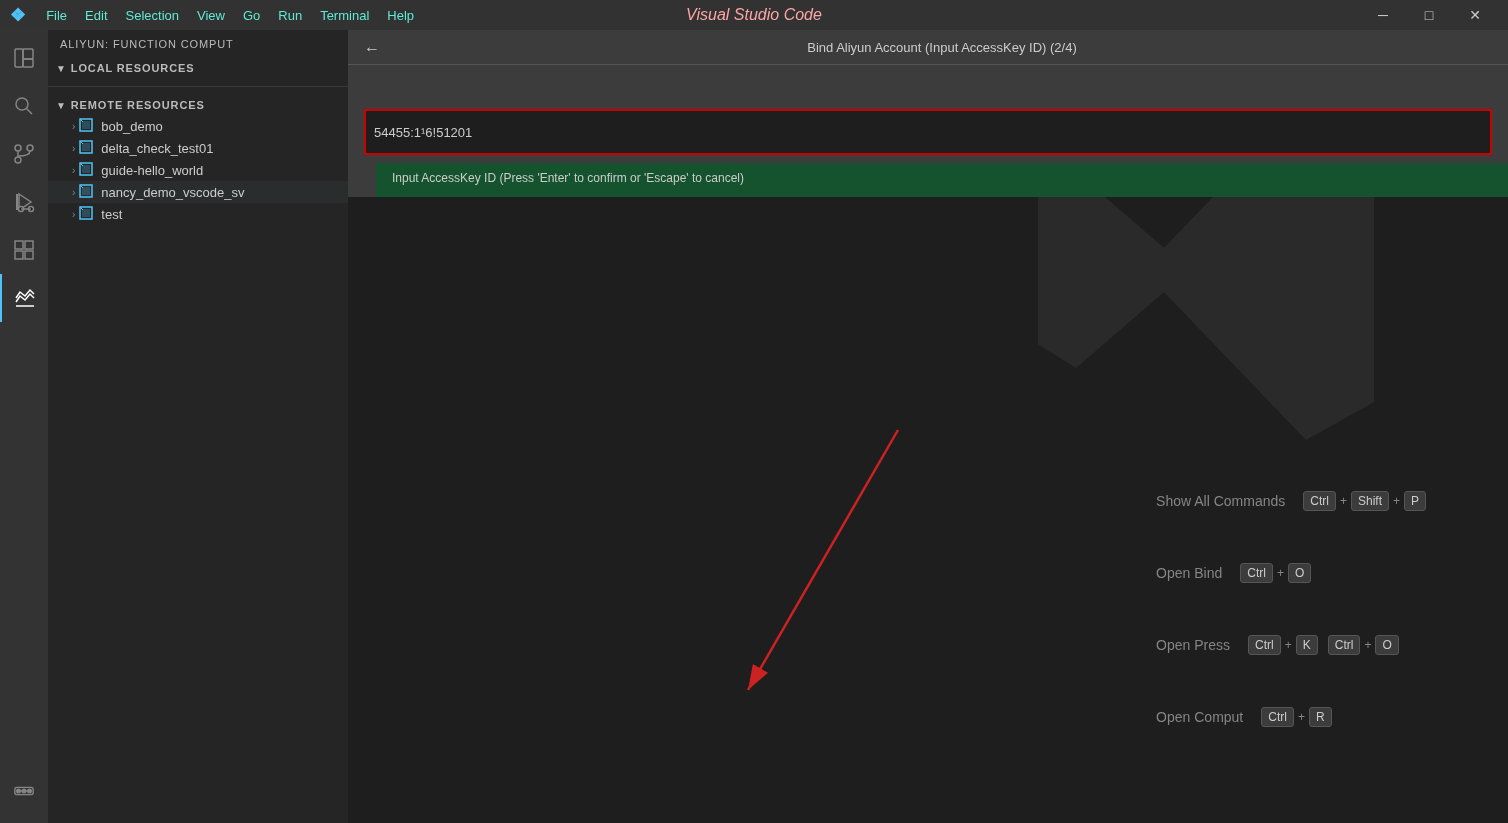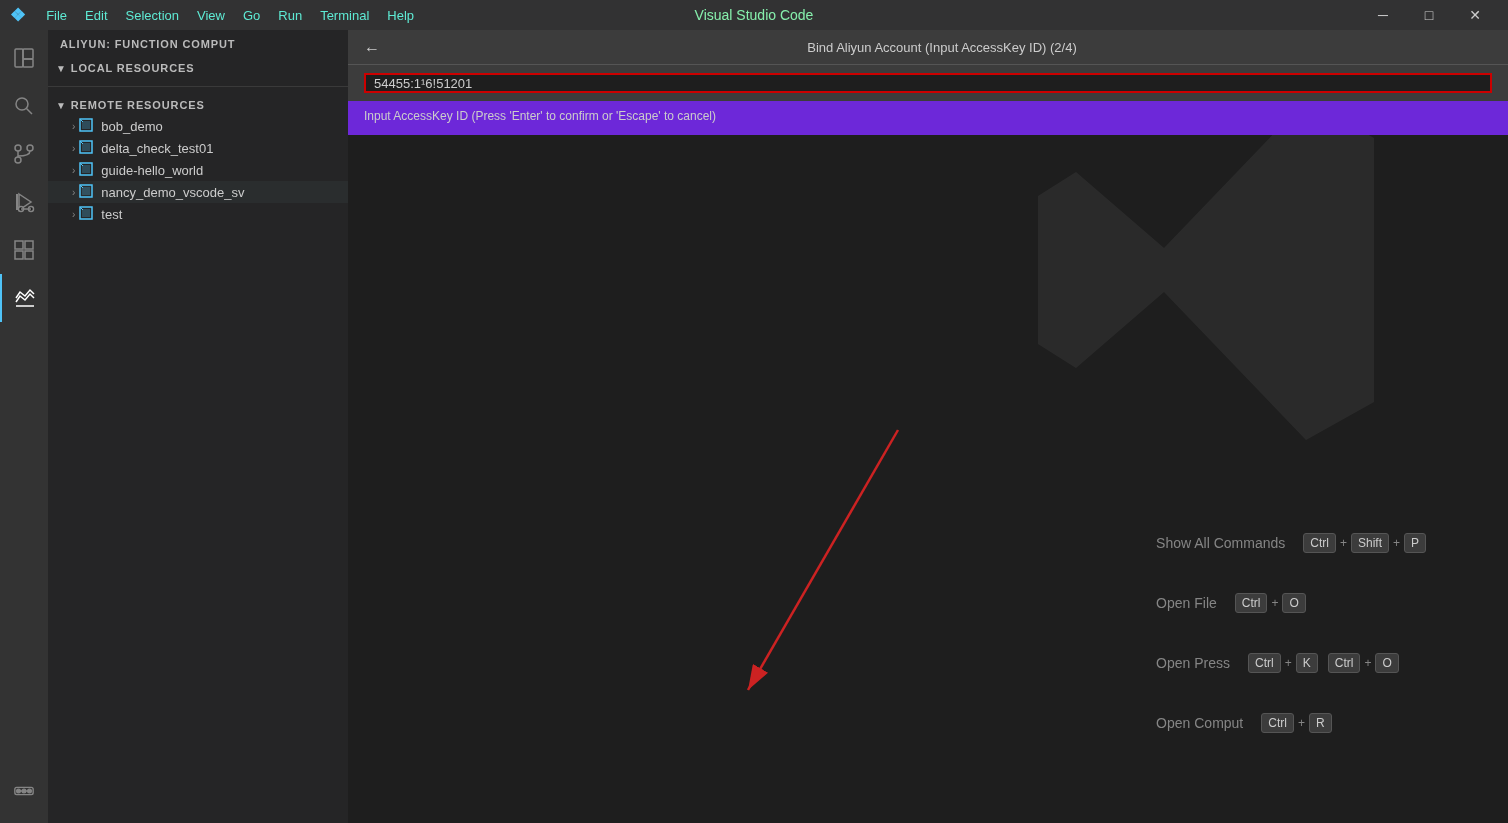--- a/index.html
+++ b/index.html
@@ -35,22 +35,23 @@
     .titlebar-menu-item {
       color: #5eead4;
       font-size: 13px;
       padding: 2px 8px;
       cursor: pointer;
     }
     .titlebar-title {
       position: absolute;
       left: 50%;
       transform: translateX(-50%);
-      color: #86efac;
-      font-size: 14px;
+      color: #fca5a5;
+      font-size: 16px;
+      font-style: italic;
     }
     .titlebar-controls {
       margin-left: auto;
       display: flex;
       gap: 0;
     }
     .titlebar-control {
       color: #cccccc;
       width: 46px;
       height: 30px;
@@ -106,21 +107,21 @@
       flex-direction: column;
       flex-shrink: 0;
       overflow-y: auto;
     }
     .sidebar-header {
       padding: 8px 12px;
       font-size: 11px;
       color: #bbbbbb;
       letter-spacing: 0.08em;
       text-transform: uppercase;
-      font-weight: 700;
+      font-weight: 400;
       flex-shrink: 0;
     }
     .section-header {
       display: flex;
       align-items: center;
       padding: 4px 8px;
       color: #bbbbbb;
       font-size: 11px;
       font-weight: 700;
       text-transform: uppercase;
@@ -211,28 +212,30 @@
       background: #3c3c3c;
     }
     .dialog-input {
       width: 100%;
       background: #1e1e1e;
       border: 1px solid #007acc;
       outline: 2px solid #007acc;
       color: #cccccc;
       font-size: 13px;
       padding: 4px 8px;
-      height: 20px;
+      height: 46px;
+      margin-top: 36px;
     }
     .dialog-hint {
       padding: 8px 16px 12px;
       color: #cccccc;
       font-size: 12px;
-      background: #6d28d9;
+      background: #14532d;
       border-top: none;
+      margin-left: 28px;
     }
 
     
     .welcome-hints {
       position: absolute;
       bottom: 60px;
       right: 80px;
       text-align: right;
     }
     .hint-row {
@@ -247,21 +250,21 @@
       margin-right: 16px;
       font-size: 14px;
     }
     .kbd {
       background: #3c3c3c;
       border: 1px solid #555;
       color: #cccccc;
       padding: 2px 6px;
       font-size: 12px;
       border-radius: 3px;
-      margin: 10px 2px;
+      margin: 16px 2px;
     }
     .hint-plus {
       color: #858585;
       margin: 0 2px;
       font-size: 12px;
     }
 
     
     .input-red-border {
       border: 2px solid #cc0000 !important;
@@ -462,21 +465,21 @@
       <div class="hint-row">
         <span class="hint-label">Show All Commands</span>
         <span class="kbd">Ctrl</span>
         <span class="hint-plus">+</span>
         <span class="kbd">Shift</span>
         <span class="hint-plus">+</span>
         <span class="kbd">P</span>
       </div>
 
       <div class="hint-row">
-        <span class="hint-label">Open File</span>
+        <span class="hint-label">Open Bind</span>
         <span class="kbd">Ctrl</span>
         <span class="hint-plus">+</span>
         <span class="kbd">O</span>
       </div>
 
       <div class="hint-row">
         <span class="hint-label">Open Press</span>
         <span class="kbd">Ctrl</span>
         <span class="hint-plus">+</span>
         <span class="kbd">K</span>

